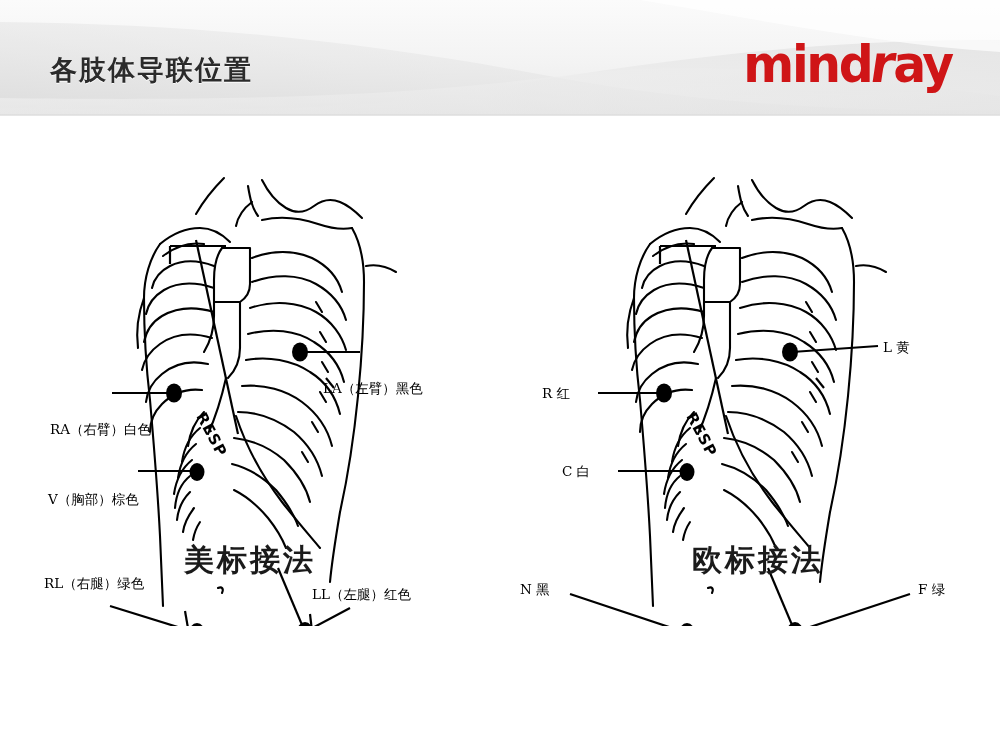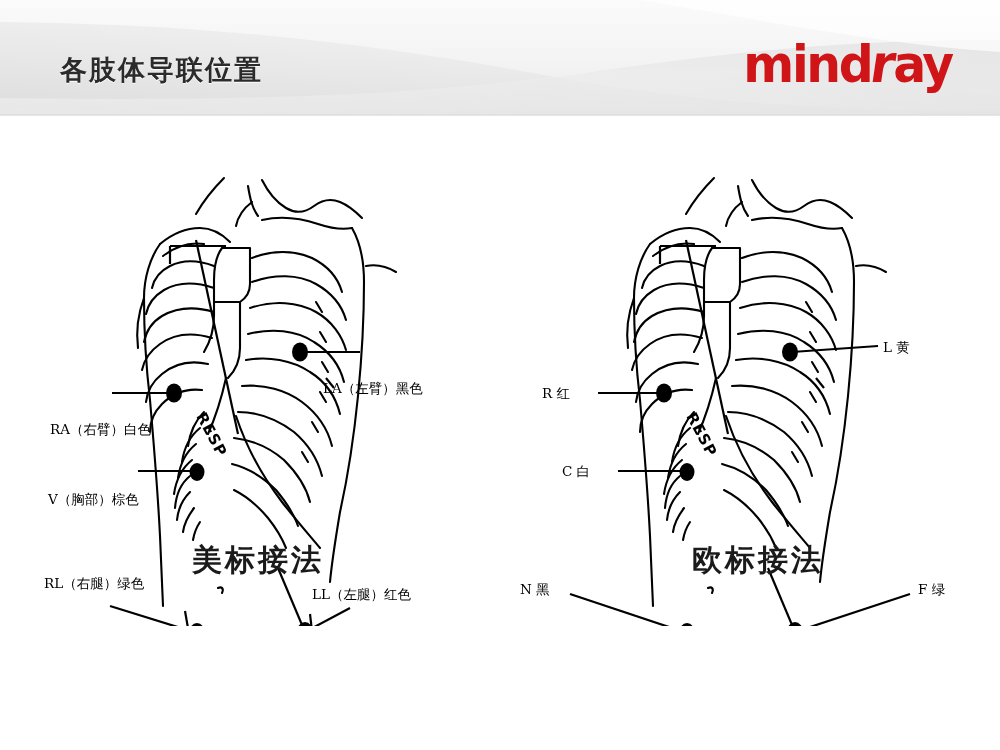--- a/index.html
+++ b/index.html
@@ -33,21 +33,21 @@
   #header-bottom-rule {
     position: absolute;
     left: 0;
     bottom: 0;
     width: 1000px;
     height: 2px;
     background: linear-gradient(180deg, #dcdcdc 0%, #e9e9e9 100%);
   }
   #page-title {
     position: absolute;
-    left: 60px;
+    left: 50px;
     top: 52px;
     font-family: "DejaVu Sans", "Liberation Sans", sans-serif;
     font-size: 27px;
     font-weight: 700;
     letter-spacing: 2px;
     color: #2b2b2b;
     white-space: nowrap;
     text-shadow: 0 1px 0 rgba(255,255,255,0.85);
   }
   #brand-logo {
@@ -100,21 +100,21 @@
     position: absolute;
     top: 424px;
     width: 500px;
     text-align: center;
     font-family: "DejaVu Sans", "Liberation Sans", sans-serif;
     font-size: 30px;
     font-weight: 700;
     letter-spacing: 3px;
     color: #1a1a1a;
   }
-  #caption-us { padding-left: 8px; }
+  #caption-us { padding-left: 0px; }
   #caption-eu { padding-left: 18px; }
 
   
   text.lead-label {
     font-family: "DejaVu Serif", "Liberation Serif", serif;
     font-size: 13.5px;
     fill: #000000;
   }
   text.lead-label-sm {
     font-family: "DejaVu Serif", "Liberation Serif", serif;

